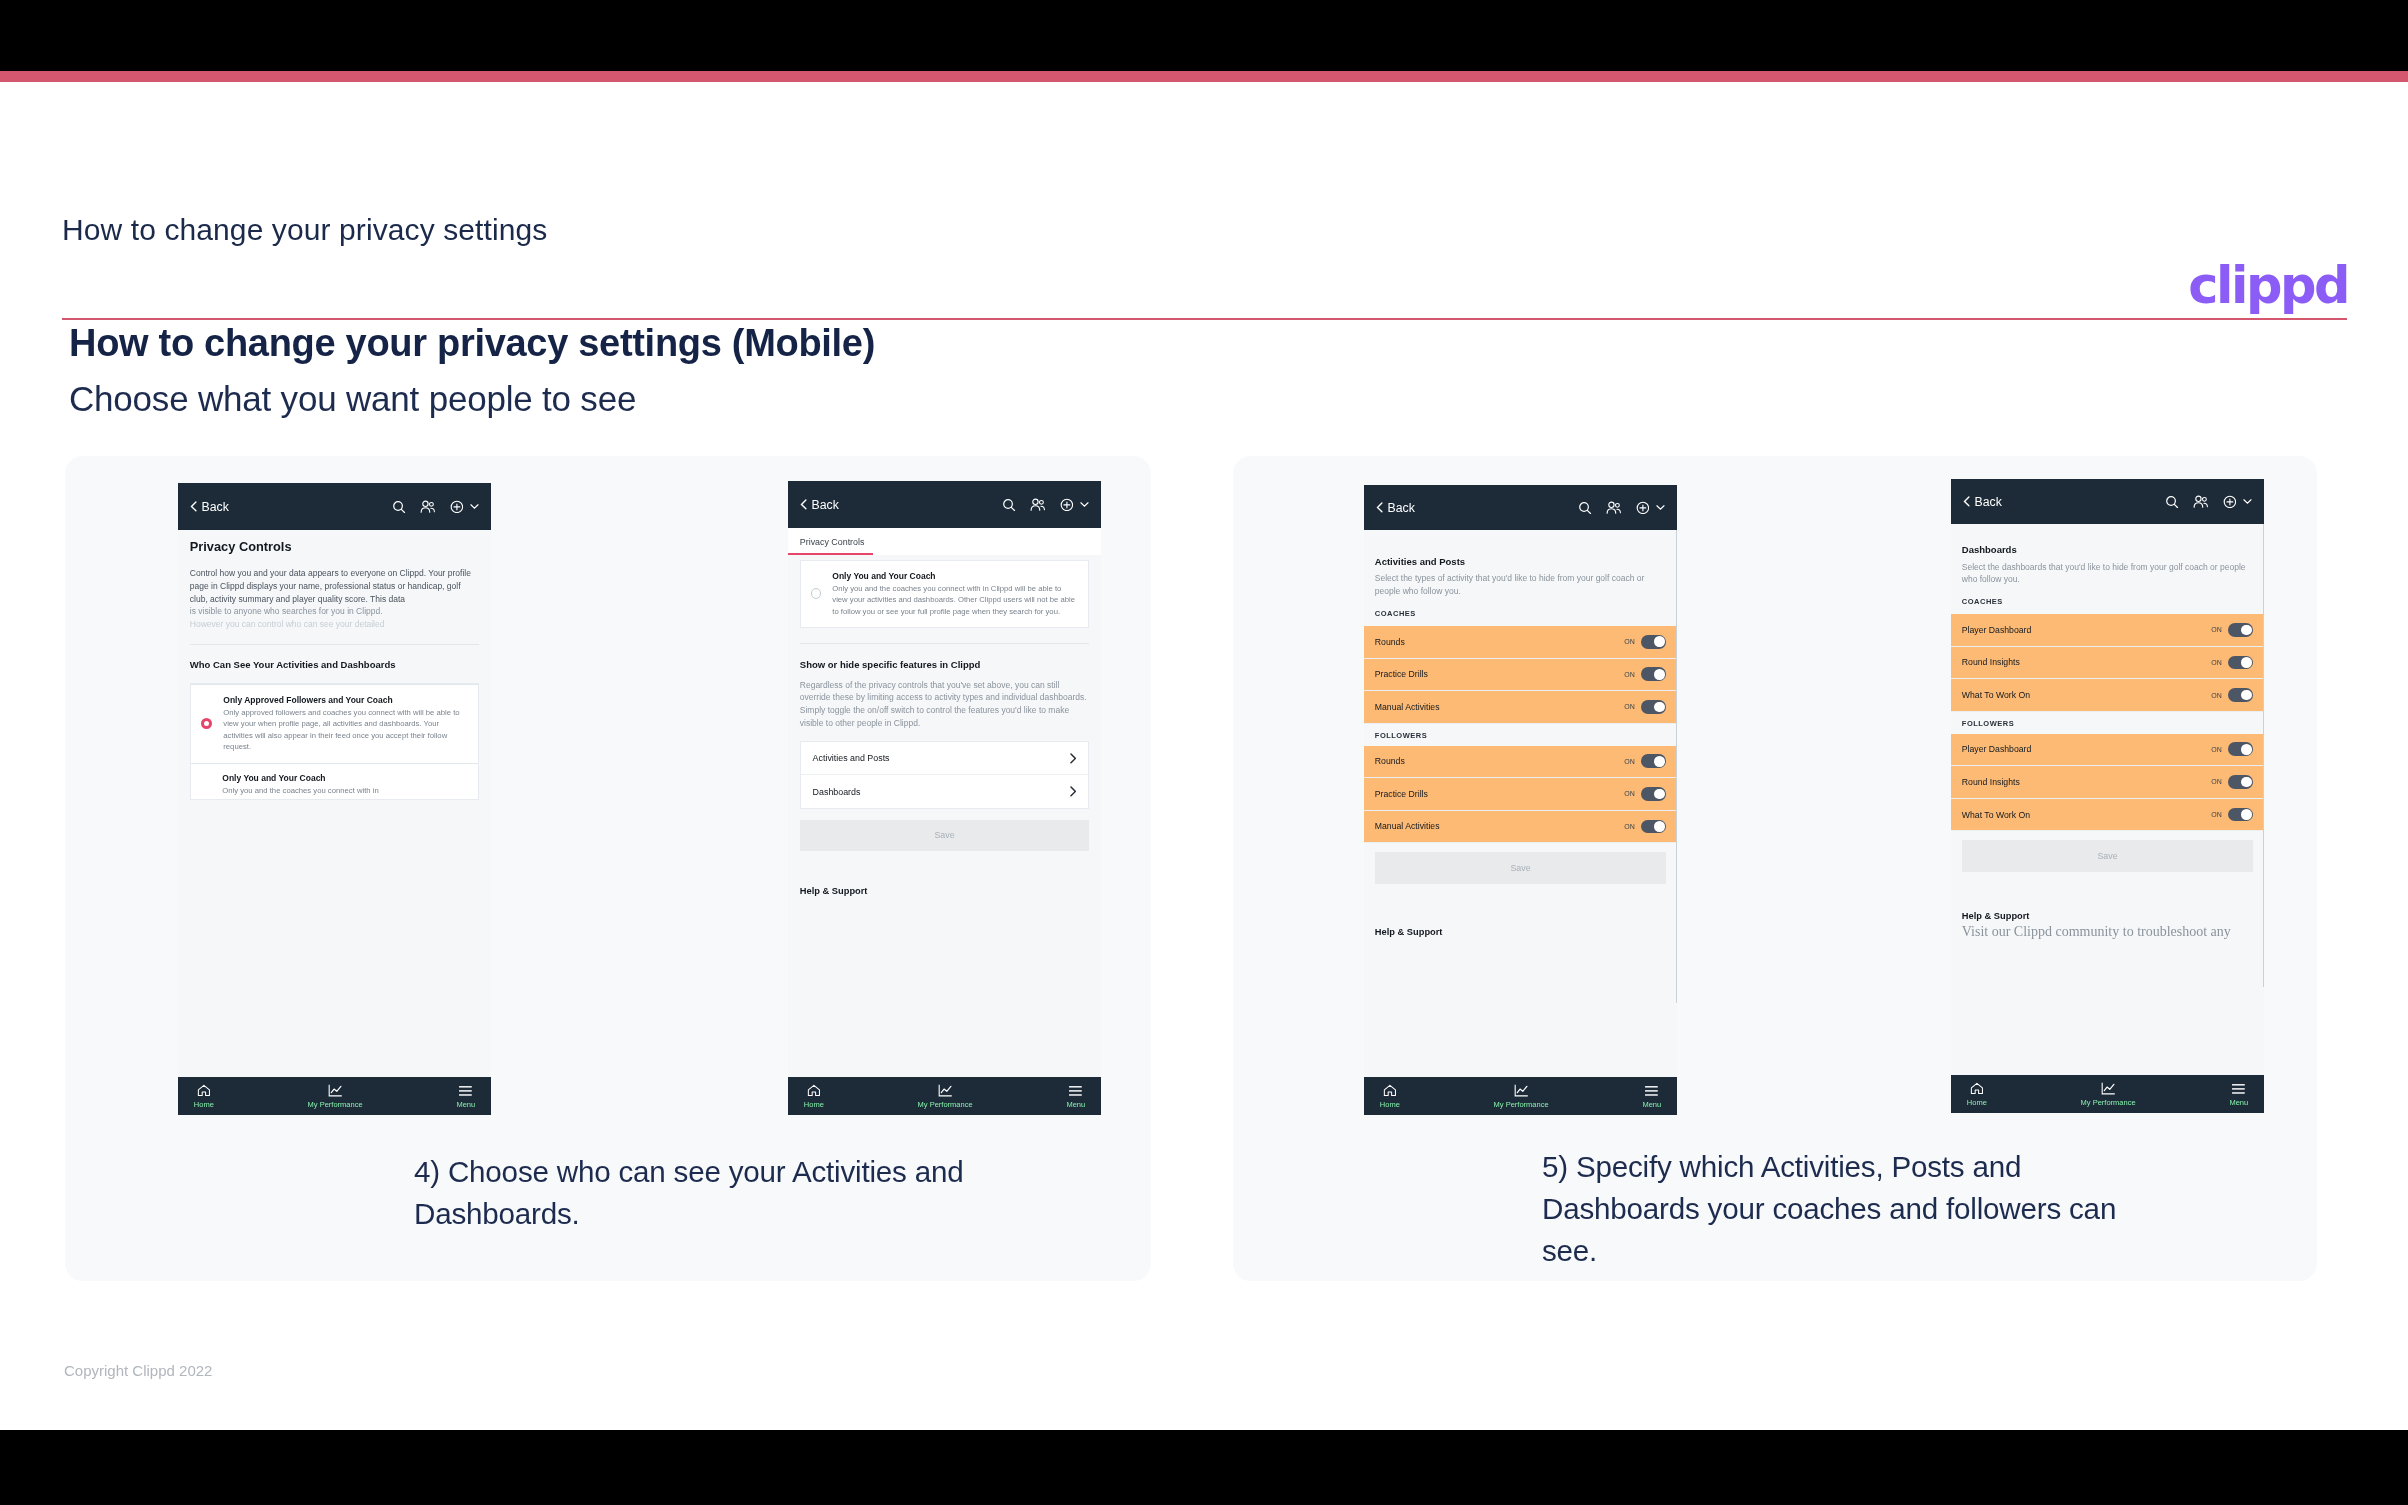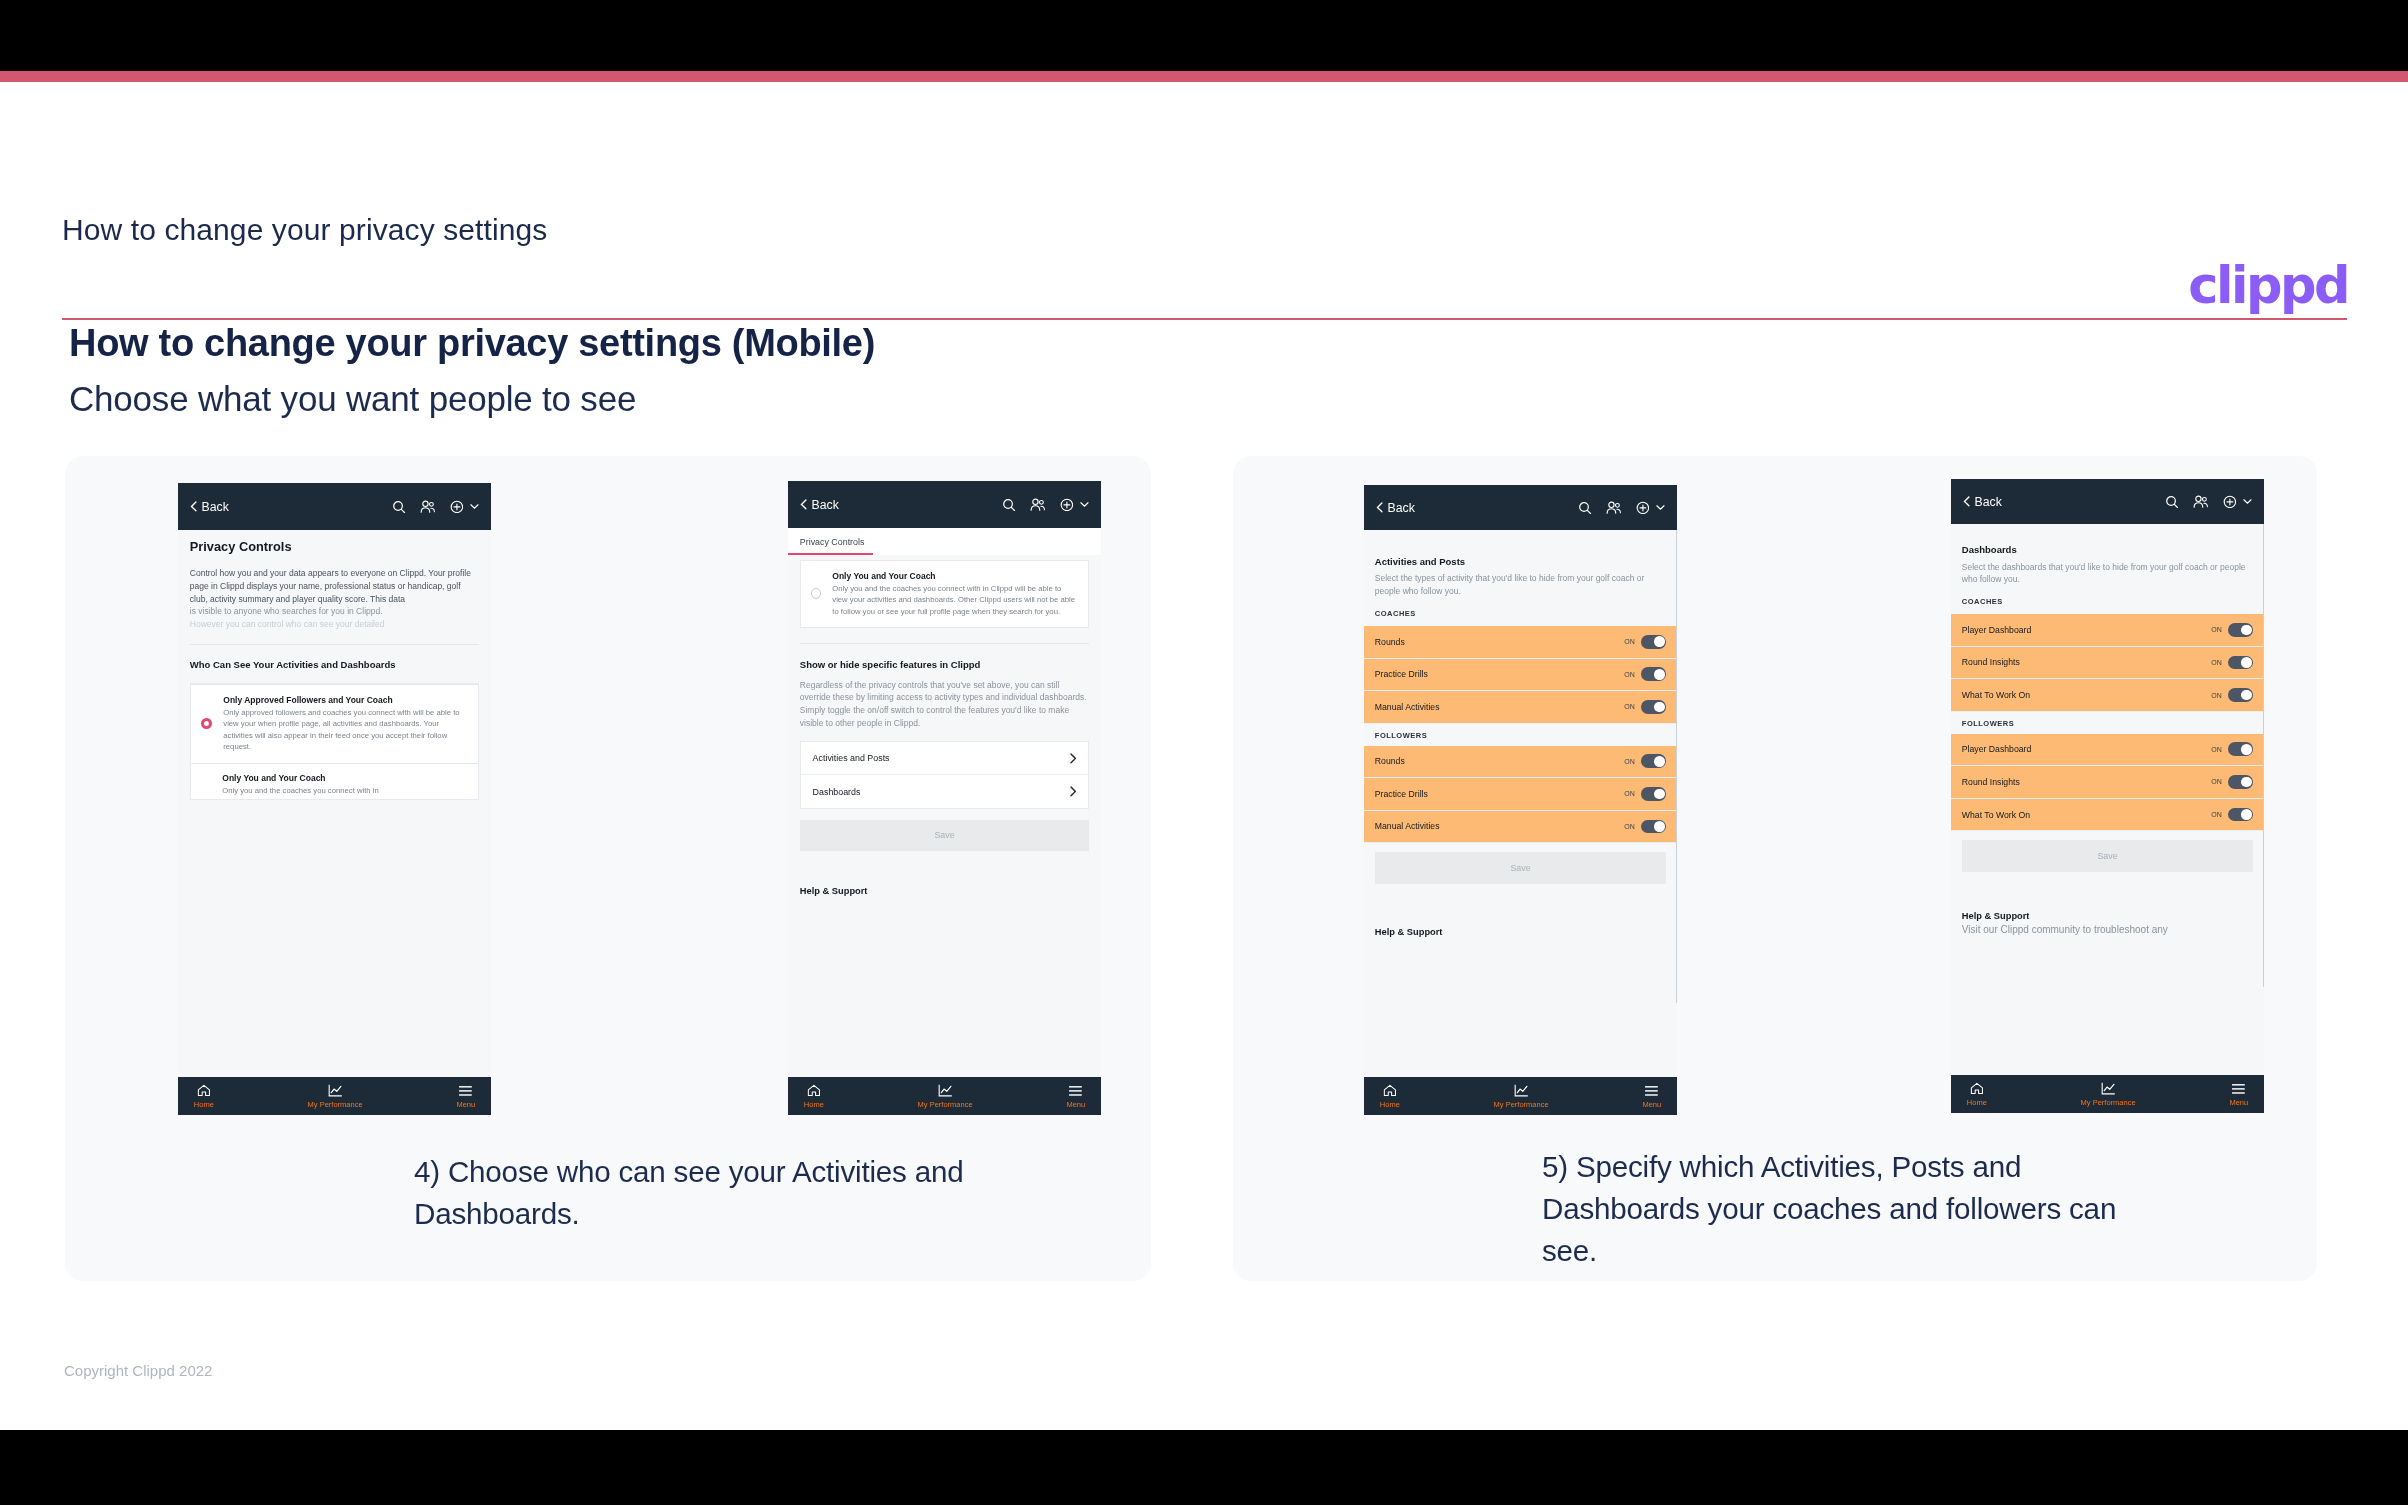--- a/index.html
+++ b/index.html
@@ -78,36 +78,36 @@
     background:#fff; display:flex; align-items:center; justify-content:space-between;
     padding:10.8px 11.8px; font-size:8.9px; color:#13181f; border-bottom:1px solid #eceff2;
   }
   .chev { color:#242c35; font-size:10.8px; font-weight:bold; }
 
   .save-btn {
     background:#e8eaec; color:#a9b0b7; font-size:8.9px; text-align:center;
     padding:10.8px 0;
   }
   .help { font-size:9.3px; font-weight:bold; color:#13181f; }
-  .help-sub { font-size:10px; color:#8b939c; margin-top:3px;}
+  .help-sub { font-size:14px; color:#8b939c; margin-top:3px;font-family:Liberation Serif, serif;}
 
   .tog-row {
     background:#fdba74; display:flex; align-items:center; padding:8.9px 10.8px;
     border-bottom:1px solid #eceff2;
   }
   .tog-label { font-size:8.7px; color:#13181f; }
   .tog-right { margin-left:auto; display:flex; align-items:center; gap:5.9px;}
   .tog-on { font-size:7px; color:#3b434c; font-weight:500;}
   .switch { width:25.6px; height:13.8px; border-radius:6.9px; background:#4c5664; position:relative;}
   .switch .knob { position:absolute; right:1.6px; top:1.6px; width:10.6px; height:10.6px; border-radius:50%; background:#fff;}
 
   .grp-hd { padding:6.9px 10.8px 5.9px; background:#f5f7f9;}
 
   .ph-tabbar {
-    position:absolute; left:0; bottom:0; width:100%; background:#1d2a38; color:#f97316;
+    position:absolute; left:0; bottom:0; width:100%; background:#1d2a38; color:#86efac;
     display:flex; align-items:center; justify-content:space-between; padding:6.9px 15.8px 5.9px;
   }
   .tab-item { display:flex; flex-direction:column; align-items:center; gap:3px;}
   .tab-item span { font-size:7.5px; }
 
   .subtab {
     background:#fff; padding:8.9px 11.8px 7.9px; position:relative;
     font-size:8.9px; color:#3b434c;
   }
   .subtab .underline { position:absolute; left:0; bottom:0; width:85px; height:2.2px; background:#e8456b;}

